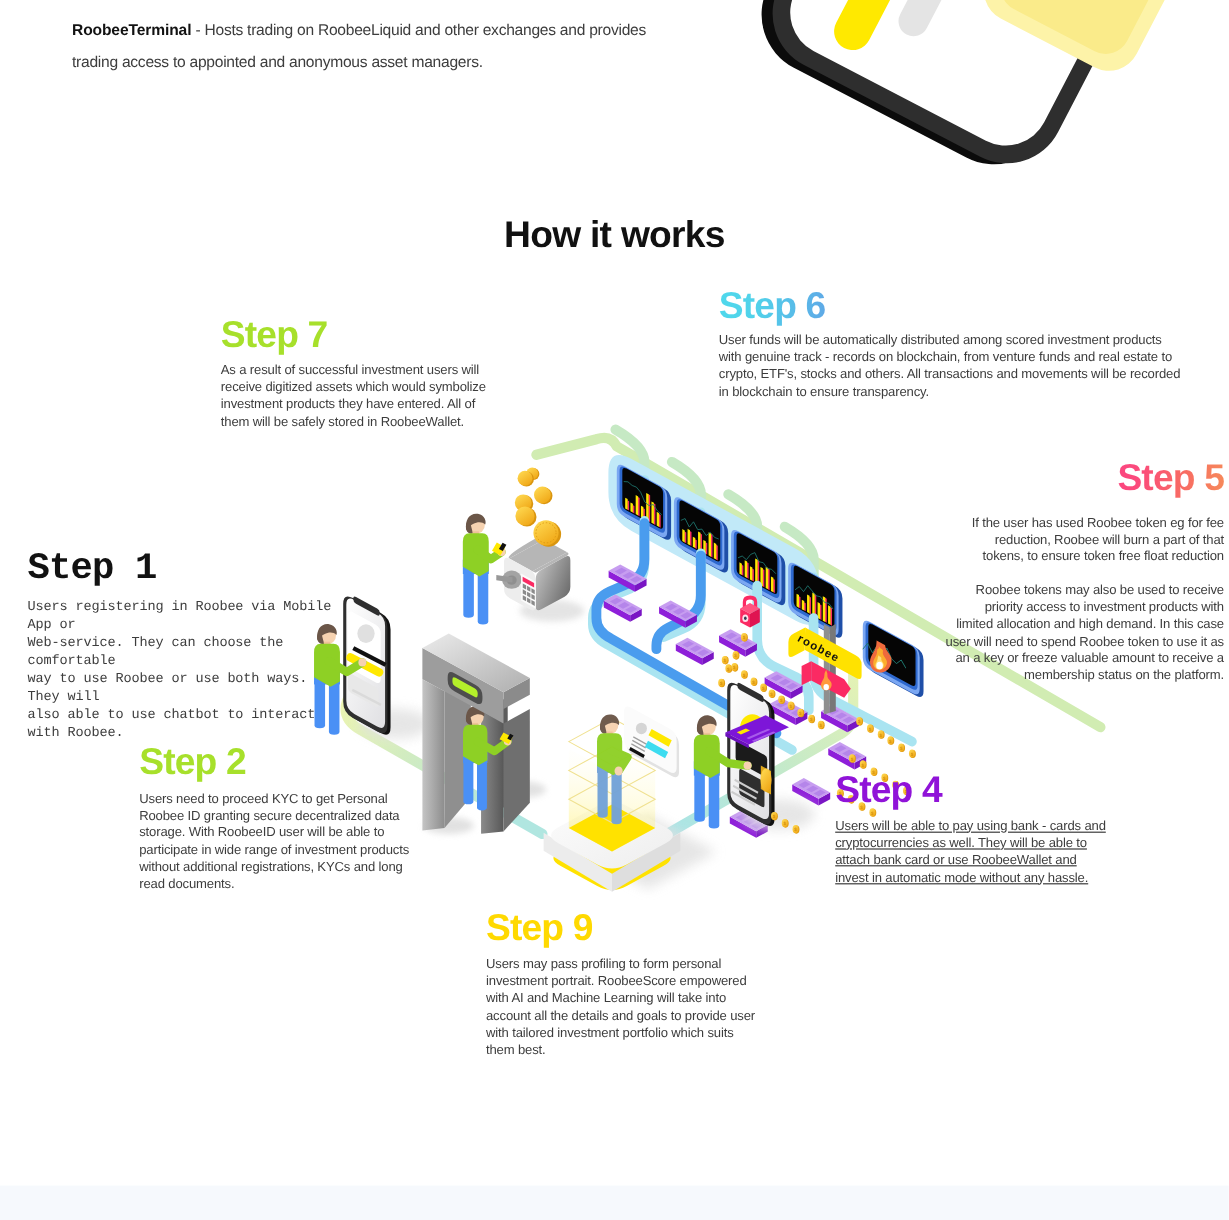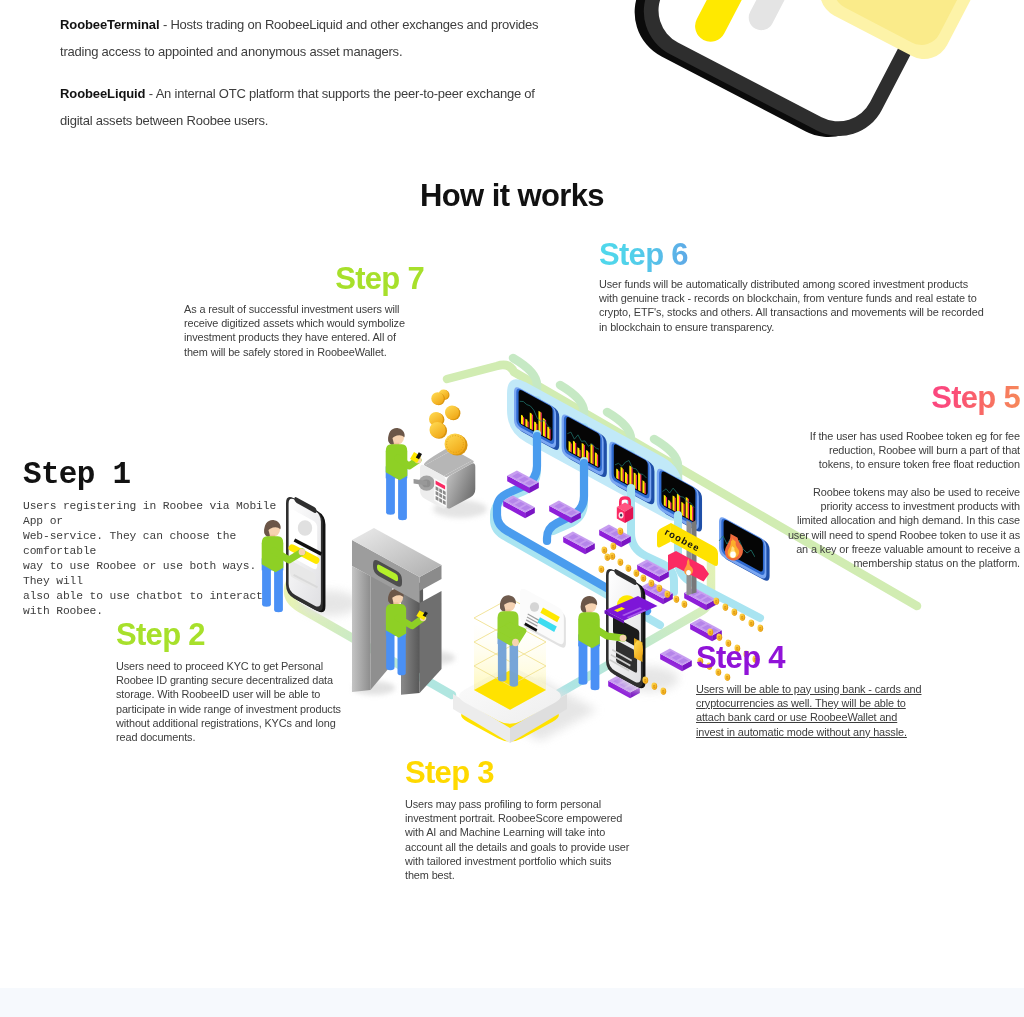--- a/index.html
+++ b/index.html
@@ -49,21 +49,21 @@
   #step5 h3 { background:linear-gradient(95deg,#fb4680 0%,#fb4b7b 22%,#f86c63 62%,#f6895a 100%);
       -webkit-background-clip:text; background-clip:text; color:transparent; display:inline-block; }
   #step5 .body { margin-top:14px; }
 
   #step6 { left:599px; top:239px; width:400px; }
   #step6 h3 { background:linear-gradient(95deg,#4fd8ec 0%,#51d2ea 35%,#5ab6e8 80%,#5fa8e6 100%);
       -webkit-background-clip:text; background-clip:text; color:transparent; display:inline-block; }
   #step6 .body { margin-top:5px; }
 
   #step7 { left:184px; top:263px; width:240px; }
-  #step7 h3 { color:#a7e02b;text-align:right; }
+  #step7 h3 { color:#a7e02b; }
   #step7 .body { margin-top:6px; }
 
   .bottom-band { position:absolute; left:0; top:988px; width:1024px; height:29px; background:#f6f9fd; }
 
   .illus { position:absolute; left:0; top:0; width:1024px; height:1017px; pointer-events:none; }
 </style>
 </head>
 <body>
 
 <div class="page">
@@ -782,39 +782,38 @@
             <ellipse cx="663.70" cy="691.30" rx="2.52" ry="3.40" fill="#dd9a10"></ellipse>
             <ellipse cx="663.00" cy="691.00" rx="2.52" ry="3.40" fill="url(#gCoin)"></ellipse>
             <text x="663.00" y="692.87" font-family="Liberation Sans, sans-serif" font-size="3.9" font-weight="700" fill="#d79410" text-anchor="middle">$</text>
           </g>
 </g>
 </g>
     </svg>
 
   <div class="intro">
     <p><b>RoobeeTerminal</b><span> - Hosts trading on RoobeeLiquid and other exchanges and provides<br>trading access to appointed and anonymous asset managers.</span></p>
-    <p><b>RoobeeLiquid</b><span> - An internal OTC platform that supports the peer-to-peer exchange of<br>digital assets between Roobee users.</span></p>
   </div>
 
   <div class="howtitle">How it works</div>
 
   <div class="step" id="step1">
     <h3>Step 1</h3>
     <div class="body">
         <p>Users registering in Roobee via Mobile App or<br>Web-service. They can choose the comfortable<br>way to use Roobee or use both ways. They will<br>also able to use chatbot to interact with Roobee.</p>
       </div>
   </div>
   <div class="step" id="step2">
     <h3>Step 2</h3>
     <div class="body">
         <p>Users need to proceed KYC to get Personal<br>Roobee ID granting secure decentralized data<br>storage. With RoobeeID user will be able to<br>participate in wide range of investment products<br>without additional registrations, KYCs and long<br>read documents.</p>
       </div>
   </div>
   <div class="step" id="step3">
-    <h3>Step 3</h3>
+    <h3>Step 9</h3>
     <div class="body">
         <p>Users may pass profiling to form personal<br>investment portrait. RoobeeScore empowered<br>with AI and Machine Learning will take into<br>account all the details and goals to provide user<br>with tailored investment portfolio which suits<br>them best.</p>
       </div>
   </div>
   <div class="step" id="step4">
     <h3>Step 4</h3>
     <div class="body">
         <p>Users will be able to pay using bank - cards and<br>cryptocurrencies as well. They will be able to<br>attach bank card or use RoobeeWallet and<br>invest in automatic mode without any hassle.</p>
       </div>
   </div>

